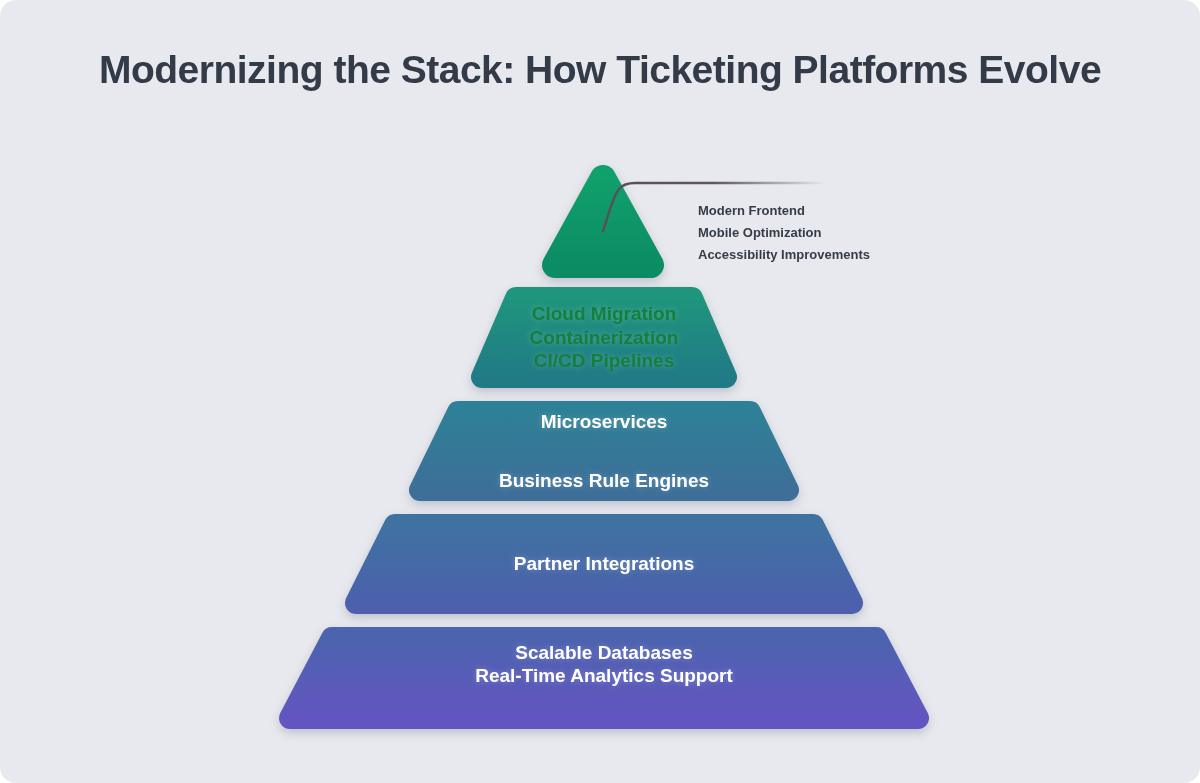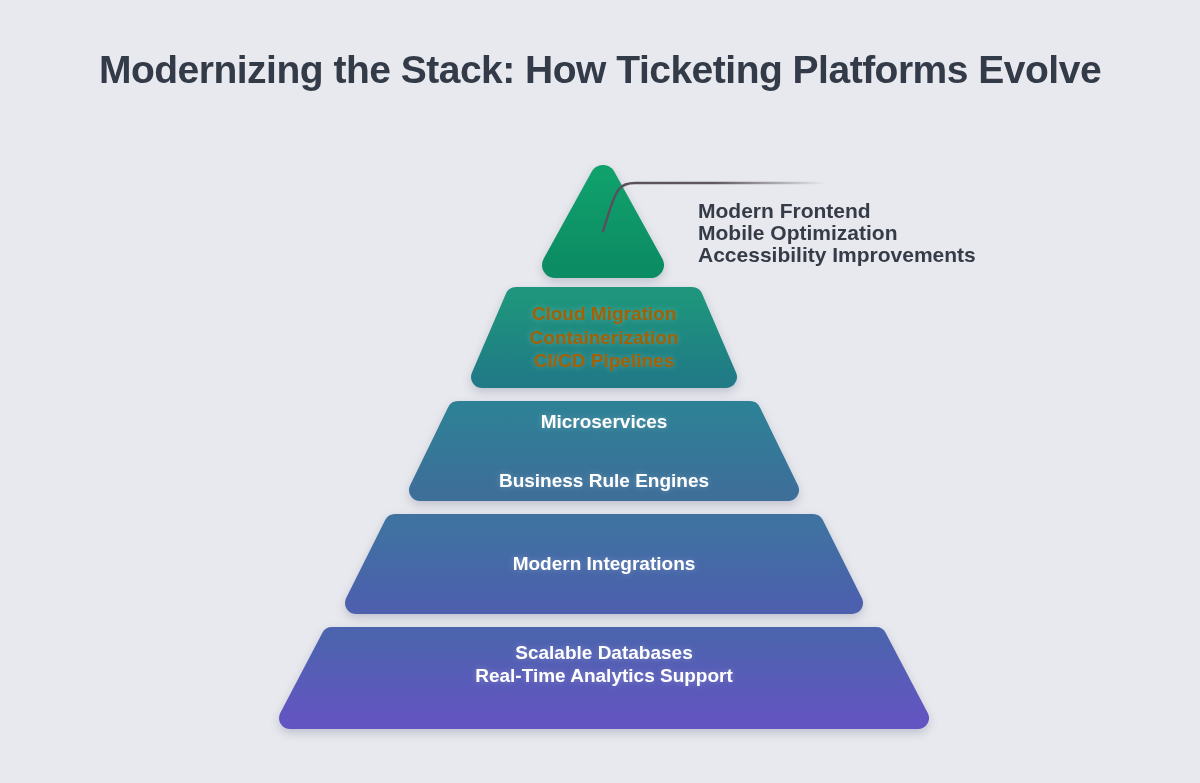--- a/index.html
+++ b/index.html
@@ -51,30 +51,30 @@
   .tier3-label { left: 404px; top: 401px; width: 400px; height: 100px; gap: 35px; }
   .tier4-label { left: 354px; top: 514px; width: 500px; height: 100px; }
   .tier5-label { left: 304px; top: 627px; width: 600px; height: 74px; }
   .callout-label {
     position: absolute;
     left: 698px;
     top: 200px;
     width: 300px;
     text-align: left;
     font-weight: bold;
-    font-size: 21px;
+    font-size: 13px;
     line-height: 22px;
     text-shadow: none;
   }
   .callout-label span { display: block; }
 </style>
 </head>
 <body>
 
-<div class="canvas" id="canvas" style="background: rgb(232, 233, 238);">
+<div class="canvas" id="canvas" style="background: rgb(232, 233, 238); border-radius: 16px;">
 
   <h1 class="page-title" id="pageTitle" style="color: rgb(51, 59, 72);">Modernizing the Stack: How Ticketing Platforms Evolve</h1>
 
   <svg class="pyramid-svg" viewBox="0 0 1200 783" xmlns="http://www.w3.org/2000/svg">
     <defs>
       <linearGradient id="grad0" x1="0" y1="0" x2="0" y2="1">
         <stop offset="0" stop-color="#10a06c"></stop>
         <stop offset="1" stop-color="#0c8c63"></stop>
       </linearGradient>
       <linearGradient id="grad1" x1="0" y1="0" x2="0" y2="1">
@@ -112,33 +112,33 @@
 
     <path class="tier-shape" d="M332,638 L876,638 L918,718 L290,718 Z" fill="url(#grad4)" stroke="url(#grad4)" stroke-width="22" stroke-linejoin="round"></path>
   </svg>
 
   <div class="callout-label" id="calloutLabel" style="color: rgb(53, 60, 72);">
     <span>Modern Frontend</span>
     <span>Mobile Optimization</span>
     <span>Accessibility Improvements</span>
   </div>
 
-  <div class="tier-label tier2-label" style="color: #a16207;">
+  <div class="tier-label tier2-label" style="color: #15803d;">
     <span>Cloud Migration</span>
     <span>Containerization</span>
     <span>CI/CD Pipelines</span>
   </div>
 
   <div class="tier-label tier3-label" style="color: rgb(255, 255, 255);">
     <span>Microservices</span>
     <span>Business Rule Engines</span>
   </div>
 
   <div class="tier-label tier4-label" style="color: rgb(255, 255, 255);">
-    <span>Modern Integrations</span>
+    <span>Partner Integrations</span>
   </div>
 
   <div class="tier-label tier5-label" style="color: rgb(255, 255, 255);">
     <span>Scalable Databases</span>
     <span>Real-Time Analytics Support</span>
   </div>
 
 </div>
 
 </body></html>

